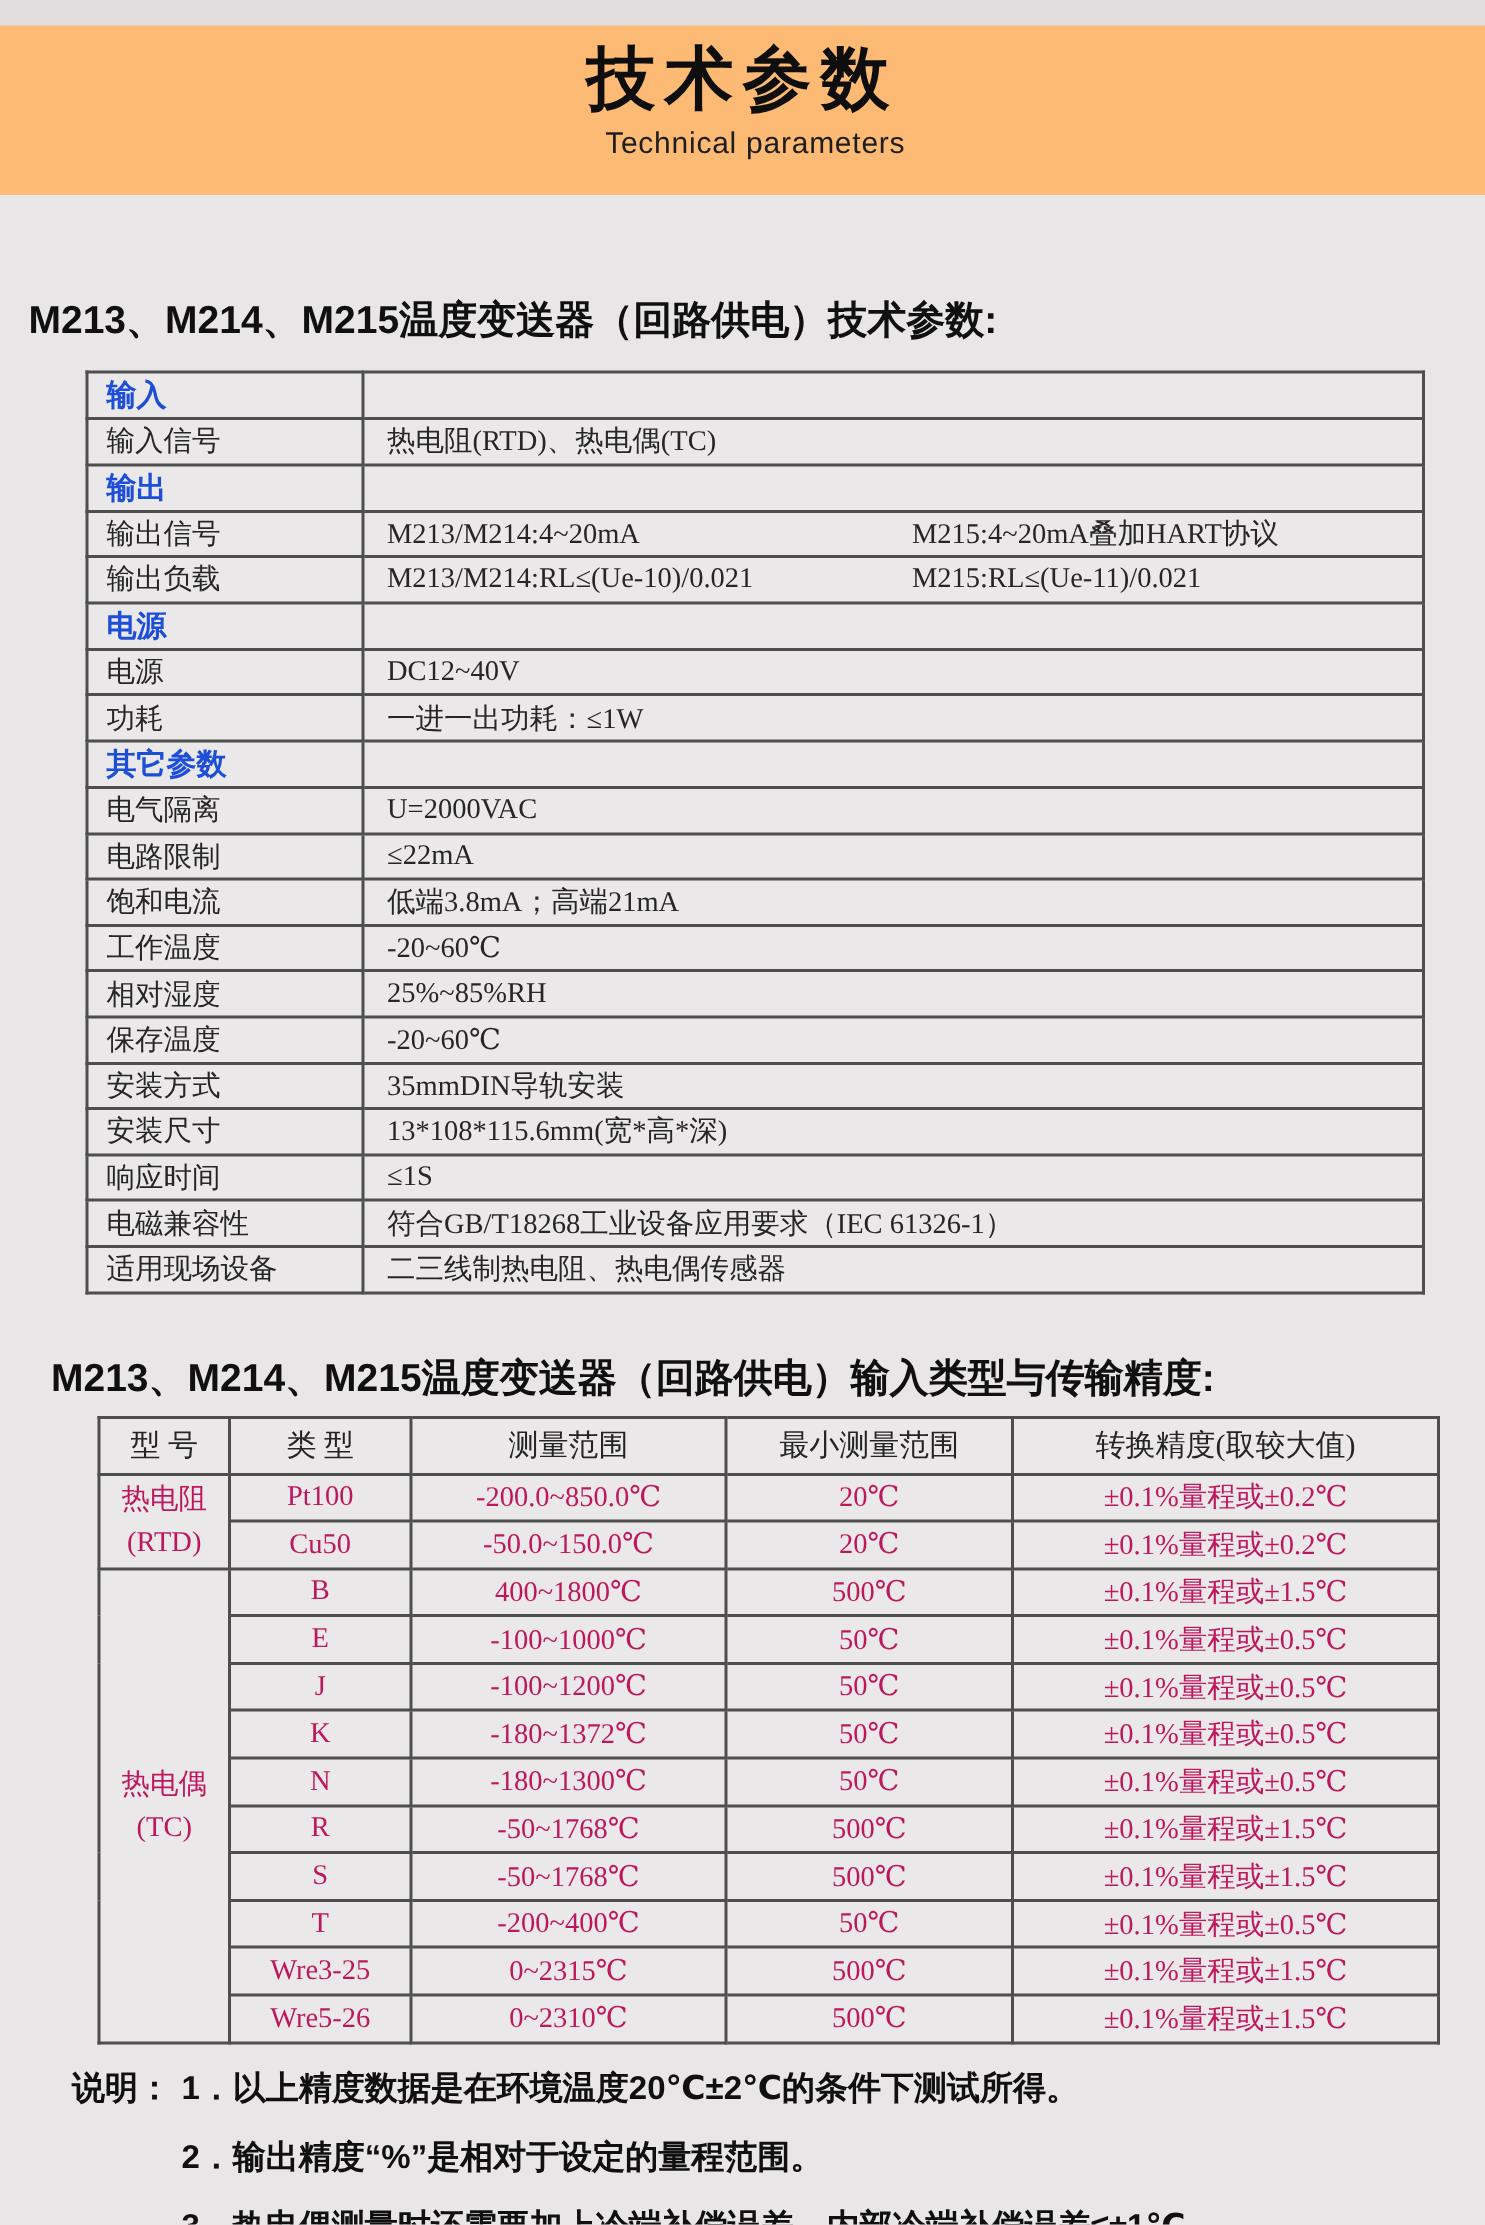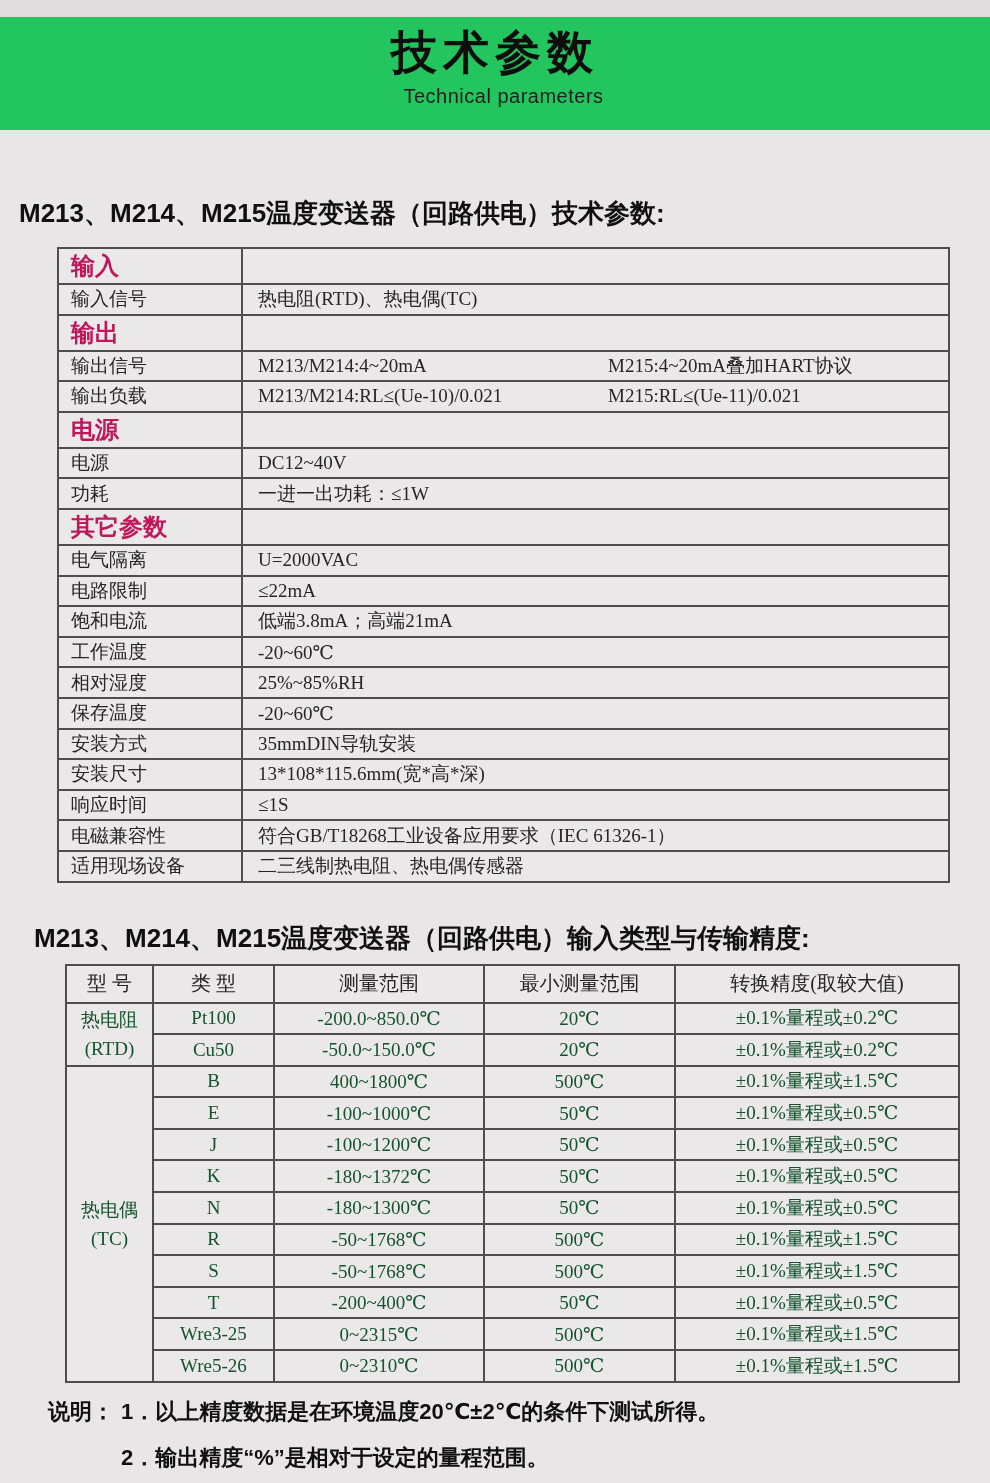--- a/index.html
+++ b/index.html
@@ -3,21 +3,21 @@
 <meta charset="utf-8">
 <style>
   html, body { margin:0; padding:0; }
   body {
     width: 990px; height: 1483px;
     background: #e8e6e6;
     font-family: "Liberation Sans", "DejaVu Sans", sans-serif;
     color: #222; overflow: hidden; position: relative;
   }
   .top-strip { height: 17px; background: #dfdddd; }
-  .band { height: 113px; background: #22c55e; text-align: center; }
+  .band { height: 113px; background: #fdba74; text-align: center; }
   .band h1 {
     margin: 0; padding-top: 5px;
     font-size: 46px; font-weight: 700; letter-spacing: 6px;
     color: #0e0e0e;
   }
   .band .subtitle {
     margin-top: 1px; font-size: 20px; color: #1e1e1e;
     letter-spacing: 0.5px; font-weight: 400; padding-left: 17px;
   }
   .sec-heading {
@@ -27,33 +27,33 @@
   #sec1-heading { margin: 68px 0 0 19px; }
   #sec2-heading { margin: 40px 0 11px 34px; }
 
   table { border-collapse: collapse; table-layout: fixed; background: #eae8e8; }
   td, th { border: 2px solid #4e4e4e; overflow: hidden; white-space: nowrap; }
 
   
   .t1 { width: 893px; margin: 19px 0 0 57px; }
   .t1 td { height: 26.6px; font-family: "Liberation Serif", "DejaVu Serif", serif; font-size: 19px; color: #262626; }
   .t1 td.label { padding-left: 12px; }
-  .t1 td.label.section { font-family: "Liberation Sans", "DejaVu Sans", sans-serif; font-weight: 700; font-size: 24px; color: #be185d; }
+  .t1 td.label.section { font-family: "Liberation Sans", "DejaVu Sans", sans-serif; font-weight: 700; font-size: 20px; color: #1d4ed8; }
   .t1 td.value { padding-left: 15px; }
   .t1 .seg1 { display: inline-block; width: 350px; }
 
   
   .t2 { width: 893px; margin: 10px 0 0 65px; }
   .t2 th {
     height: 34px; font-family: "Liberation Serif", "DejaVu Serif", serif;
     font-weight: 400; font-size: 20px; color: #242424; text-align: center;
   }
   .t2 td {
     height: 27.6px; font-family: "Liberation Serif", "DejaVu Serif", serif;
-    font-size: 19px; color: #14532d; text-align: center;
+    font-size: 19px; color: #be185d; text-align: center;
   }
   .t2 td.group-cell { vertical-align: middle; line-height: 29px; white-space: normal; }
 
   
   .notes { margin: 14px 0 0 48px; }
   .note-line {
     display: flex; font-size: 22px; font-weight: 700; color: #101010;
     line-height: 30px; margin-bottom: 16px; white-space: nowrap;
   }
   .note-prefix { flex: none; width: 73px; }

